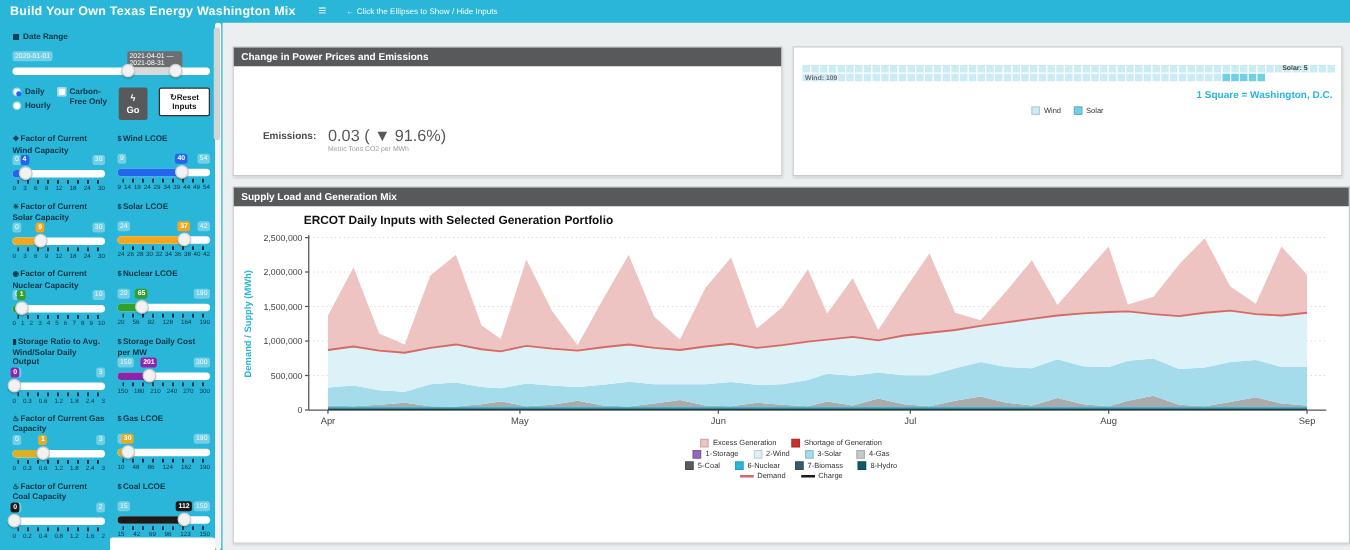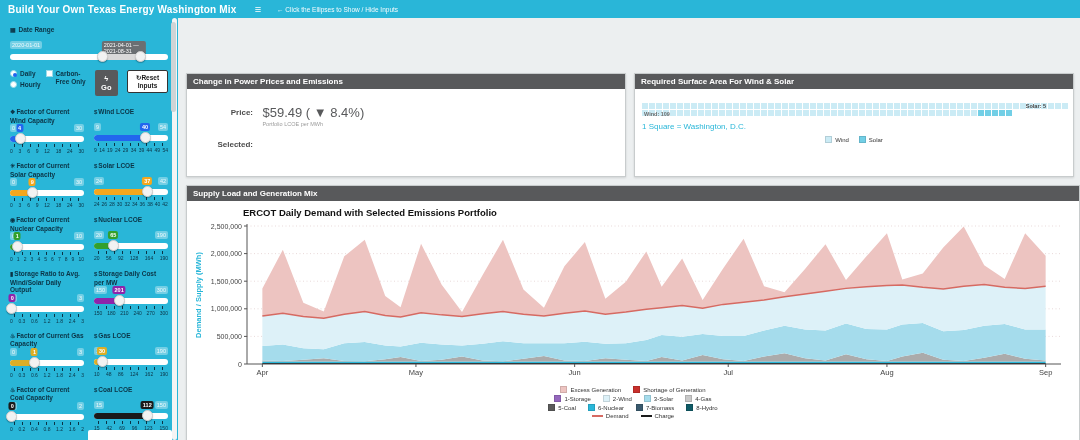--- a/index.html
+++ b/index.html
@@ -50,21 +50,21 @@
     padding:4px 6px; cursor:pointer; font-family:inherit; }
   .btn-reset { background:#fff; color:#1a1a1a; border:1px solid #333; border-radius:2px; font-size:6.5px;
     font-weight:bold; padding:3px 4px; cursor:pointer; margin-left:4px; font-family:inherit; }
   .cutbox { position:absolute; left:88px; bottom:-4px; width:84px; height:14px; background:#fff; border-radius:2px; }
 
   
   .main { position:absolute; left:178px; top:18px; width:902px; height:422px; background:#ECEFF0; padding:19px 6px 0 8px; }
   .panel { background:#fff; border:1px solid #c8cccd; box-shadow:0 1px 2px rgba(0,0,0,.12); }
   .phead { background:#58595B; color:#fff; font-size:8px; font-weight:bold; height:15px;
     display:flex; align-items:center; padding:0 6px; }
-  .row1 { display:flex; gap:8px;margin-top:36px; }
+  .row1 { display:flex; gap:8px; }
   .panel-price { width:446px; height:104px; }
   .panel-area  { width:440px; height:104px; }
   .panel-chart { margin-top:8px; width:894px; height:286px; }
 
   
   .price-body { position:relative; height:88px; }
   .metric { position:absolute; left:14px; }
   .metric .mlabel { display:inline-block; width:52px; text-align:right; font-size:8px; font-weight:bold; color:#4c4c4c; vertical-align:top; margin-top:3px;}
   .metric .mval  { display:inline-block; margin-left:5px; }
   .metric .big { font-size:13px; color:#58595B; }
@@ -73,21 +73,21 @@
   .db-dot { position:absolute; width:11px; height:11px; border-radius:50%; }
   .db-line { position:absolute; height:2px; background:#9a9a9a; }
   .db-new { position:absolute; font-size:8px; font-weight:bold; }
   .db-base { position:absolute; font-size:8px; font-weight:bold; color:#4c4c4c; }
 
   
   .area-body { position:relative; height:88px; padding:14px 7px 0 7px; }
   .sqgrid { display:flex; flex-wrap:wrap; gap:1px; width:426px; position:relative; }
   .sq { width:6px; height:6px; }
   .sq-label { position:absolute; font-size:5.5px; color:#6d6d6d; font-weight:bold; z-index:2; }
-  .area-caption { text-align:left; font-size:8px; font-weight:normal; color:#29B6D8; margin-top:6px; }
+  .area-caption { text-align:right; font-size:8px; font-weight:bold; color:#29B6D8; margin-top:6px; }
   .area-legend { display:flex; justify-content:center; gap:10px; margin-top:5px; }
   .area-legend .item { display:flex; align-items:center; gap:3px; font-size:6px; color:#333; }
   .swatch { width:7px; height:7px; border:1px solid rgba(0,0,0,.12); }
 
   
   .chart-body { padding:4px 4px 0 4px; }
   .chart-title { font-size:9.5px; font-weight:bold; color:#111; margin:2px 0 0 52px; }
   .chart-legend { display:flex; flex-direction:column; align-items:center; gap:2px; margin-top:2px; }
   .cl-row { display:flex; gap:12px; }
   .cl-item { display:flex; align-items:center; gap:3px; font-size:6px; color:#333; }
@@ -430,35 +430,31 @@
       <div class="sb-thumb"></div>
     </div>
 </div>
 
 <div class="main">
   <div class="row1">
 
     <div class="panel panel-price">
       <div class="phead">Change in Power Prices and Emissions</div>
       <div class="price-body">
-        <div class="metric" style="top:16px;">
-          <span class="mlabel">Price:</span>
+        <div class="metric" style="top:48px;">
+          <span class="mlabel">Emissions:</span>
           <span class="mval">
-            <div class="big">$59.49 ( ▼ 8.4%)</div>
-            <div class="sub">Portfolio LCOE per MWh</div>
+            <div class="big">0.03 ( ▼ 91.6%)</div>
+            <div class="sub">Metric Tons CO2 per MWh</div>
           </span>
         </div>
-        <div class="metric" style="top:48px;">
-          <span class="mlabel">Selected:</span>
-        </div>
       </div>
     </div>
 
     <div class="panel panel-area">
-      <div class="phead">Required Surface Area For Wind &amp; Solar</div>
       <div class="area-body">
         <div class="sqgrid" id="sqgrid">
           <div class="sq-label" style="left:2px; top:8px;">Wind: 109</div>
           <div class="sq-label" style="right:22px; top:0; color:#444;">Solar: 5</div>
         <div class="sq" style="background: rgb(203, 235, 245);"></div>
             <div class="sq" style="background: rgb(203, 235, 245);"></div>
             <div class="sq" style="background: rgb(203, 235, 245);"></div>
             <div class="sq" style="background: rgb(203, 235, 245);"></div>
             <div class="sq" style="background: rgb(203, 235, 245);"></div>
             <div class="sq" style="background: rgb(203, 235, 245);"></div>
@@ -582,21 +578,21 @@
               <span>Solar</span>
             </div>
           </div>
       </div>
     </div>
   </div>
 
   <div class="panel panel-chart">
     <div class="phead">Supply Load and Generation Mix</div>
     <div class="chart-body">
-      <div class="chart-title">ERCOT Daily Demand with Selected Emissions Portfolio</div>
+      <div class="chart-title">ERCOT Daily Inputs with Selected Generation Portfolio</div>
       <svg id="chart" width="884" height="162" viewBox="0 0 884 162">
           <line x1="56" x2="870" y1="118.4" y2="118.4" stroke="#dfcaca" stroke-width="0.7" stroke-dasharray="1,2.5"></line>
           <line x1="56" x2="870" y1="90.8" y2="90.8" stroke="#dfcaca" stroke-width="0.7" stroke-dasharray="1,2.5"></line>
           <line x1="56" x2="870" y1="63.2" y2="63.2" stroke="#dfcaca" stroke-width="0.7" stroke-dasharray="1,2.5"></line>
           <line x1="56" x2="870" y1="35.599999999999994" y2="35.599999999999994" stroke="#dfcaca" stroke-width="0.7" stroke-dasharray="1,2.5"></line>
           <line x1="56" x2="870" y1="8" y2="8" stroke="#dfcaca" stroke-width="0.7" stroke-dasharray="1,2.5"></line>
           <path d="M71.35849056603773,143.516L91.83647798742138,143.516L112.31446540880503,143.516L132.79245283018867,143.516L153.27044025157232,143.516L173.74842767295598,143.516L194.22641509433961,143.516L209.58490566037736,143.516L230.06289308176102,143.516L250.54088050314465,143.516L271.0188679245283,143.516L291.49685534591197,143.516L311.9748427672956,143.516L332.45283018867923,143.516L352.9308176100629,143.516L373.40880503144655,143.516L393.8867924528302,143.516L414.36477987421387,143.516L434.84276729559747,143.516L455.3207547169811,143.516L470.6792452830189,143.516L491.15723270440253,143.516L511.63522012578613,143.516L532.1132075471698,143.516L552.5911949685535,143.516L573.069182389937,143.516L593.5471698113207,143.516L614.0251572327044,143.516L634.503144654088,143.516L654.9811320754717,143.516L675.4591194968554,143.516L695.937106918239,143.516L711.2955974842768,143.516L731.7735849056604,143.516L752.2515723270441,143.516L772.7295597484277,143.516L793.2075471698114,143.516L813.6855345911949,143.516L834.1635220125786,143.516L854.6415094339623,143.516L854.6415094339623,146L834.1635220125786,146L813.6855345911949,146L793.2075471698114,146L772.7295597484277,146L752.2515723270441,146L731.7735849056604,146L711.2955974842768,146L695.937106918239,146L675.4591194968554,146L654.9811320754717,146L634.503144654088,146L614.0251572327044,146L593.5471698113207,146L573.069182389937,146L552.5911949685535,146L532.1132075471698,146L511.63522012578613,146L491.15723270440253,146L470.6792452830189,146L455.3207547169811,146L434.84276729559747,146L414.36477987421387,146L393.8867924528302,146L373.40880503144655,146L352.9308176100629,146L332.45283018867923,146L311.9748427672956,146L291.49685534591197,146L271.0188679245283,146L250.54088050314465,146L230.06289308176102,146L209.58490566037736,146L194.22641509433961,146L173.74842767295598,146L153.27044025157232,146L132.79245283018867,146L112.31446540880503,146L91.83647798742138,146L71.35849056603773,146Z" fill="#2AB7D9" stroke="none"></path>
           <path d="M71.35849056603773,142.412L91.83647798742138,142.964L112.31446540880503,141.86L132.79245283018867,140.204L153.27044025157232,142.964L173.74842767295598,143.24L194.22641509433961,141.308L209.58490566037736,139.1L230.06289308176102,142.964L250.54088050314465,141.86L271.0188679245283,138.548L291.49685534591197,142.412L311.9748427672956,143.24L332.45283018867923,140.756L352.9308176100629,137.996L373.40880503144655,142.412L393.8867924528302,142.964L414.36477987421387,140.204L434.84276729559747,141.86L455.3207547169811,142.964L470.6792452830189,139.1L491.15723270440253,142.412L511.63522012578613,136.892L532.1132075471698,141.308L552.5911949685535,142.964L573.069182389937,138.548L593.5471698113207,135.236L614.0251572327044,140.204L634.503144654088,142.412L654.9811320754717,136.34L675.4591194968554,141.308L695.937106918239,142.964L711.2955974842768,138.548L731.7735849056604,134.684L752.2515723270441,141.86L772.7295597484277,142.964L793.2075471698114,139.652L813.6855345911949,135.788L834.1635220125786,140.756L854.6415094339623,142.412L854.6415094339623,143.516L834.1635220125786,143.516L813.6855345911949,143.516L793.2075471698114,143.516L772.7295597484277,143.516L752.2515723270441,143.516L731.7735849056604,143.516L711.2955974842768,143.516L695.937106918239,143.516L675.4591194968554,143.516L654.9811320754717,143.516L634.503144654088,143.516L614.0251572327044,143.516L593.5471698113207,143.516L573.069182389937,143.516L552.5911949685535,143.516L532.1132075471698,143.516L511.63522012578613,143.516L491.15723270440253,143.516L470.6792452830189,143.516L455.3207547169811,143.516L434.84276729559747,143.516L414.36477987421387,143.516L393.8867924528302,143.516L373.40880503144655,143.516L352.9308176100629,143.516L332.45283018867923,143.516L311.9748427672956,143.516L291.49685534591197,143.516L271.0188679245283,143.516L250.54088050314465,143.516L230.06289308176102,143.516L209.58490566037736,143.516L194.22641509433961,143.516L173.74842767295598,143.516L153.27044025157232,143.516L132.79245283018867,143.516L112.31446540880503,143.516L91.83647798742138,143.516L71.35849056603773,143.516Z" fill="#ABABAB" stroke="none"></path>
           <path d="M71.35849056603773,128.06L91.83647798742138,126.404L112.31446540880503,130.268L132.79245283018867,131.372L153.27044025157232,125.3L173.74842767295598,123.92L194.22641509433961,127.508L209.58490566037736,128.612L230.06289308176102,124.748L250.54088050314465,126.404L271.0188679245283,127.508L291.49685534591197,125.852L311.9748427672956,123.368L332.45283018867923,125.3L352.9308176100629,125.3L373.40880503144655,125.3L393.8867924528302,123.644L414.36477987421387,125.852L434.84276729559747,125.3L455.3207547169811,121.988L470.6792452830189,117.02L491.15723270440253,118.676L511.63522012578613,115.916L532.1132075471698,118.124L552.5911949685535,118.124L573.069182389937,112.604L593.5471698113207,107.636L614.0251572327044,111.5L634.503144654088,112.604L654.9811320754717,105.428L675.4591194968554,110.94800000000001L695.937106918239,111.5L711.2955974842768,106.53200000000001L731.7735849056604,104.876L752.2515723270441,113.156L772.7295597484277,112.05199999999999L793.2075471698114,107.636L813.6855345911949,105.98L834.1635220125786,111.5L854.6415094339623,111.5L854.6415094339623,142.412L834.1635220125786,140.756L813.6855345911949,135.788L793.2075471698114,139.652L772.7295597484277,142.964L752.2515723270441,141.86L731.7735849056604,134.684L711.2955974842768,138.548L695.937106918239,142.964L675.4591194968554,141.308L654.9811320754717,136.34L634.503144654088,142.412L614.0251572327044,140.204L593.5471698113207,135.236L573.069182389937,138.548L552.5911949685535,142.964L532.1132075471698,141.308L511.63522012578613,136.892L491.15723270440253,142.412L470.6792452830189,139.1L455.3207547169811,142.964L434.84276729559747,141.86L414.36477987421387,140.204L393.8867924528302,142.964L373.40880503144655,142.412L352.9308176100629,137.996L332.45283018867923,140.756L311.9748427672956,143.24L291.49685534591197,142.412L271.0188679245283,138.548L250.54088050314465,141.86L230.06289308176102,142.964L209.58490566037736,139.1L194.22641509433961,141.308L173.74842767295598,143.24L153.27044025157232,142.964L132.79245283018867,140.204L112.31446540880503,141.86L91.83647798742138,142.964L71.35849056603773,142.412Z" fill="#A5DCEC" stroke="none"></path>
           <path d="M71.35849056603773,97.976L91.83647798742138,95.21600000000001L112.31446540880503,98.528L132.79245283018867,100.184L153.27044025157232,96.32L173.74842767295598,93.56L194.22641509433961,97.424L209.58490566037736,99.08L230.06289308176102,94.664L250.54088050314465,96.872L271.0188679245283,98.528L291.49685534591197,95.768L311.9748427672956,93.56L332.45283018867923,96.32L352.9308176100629,97.976L373.40880503144655,95.21600000000001L393.8867924528302,93.008L414.36477987421387,96.32L434.84276729559747,94.112L455.3207547169811,91.352L470.6792452830189,89.696L491.15723270440253,87.488L511.63522012578613,90.24799999999999L532.1132075471698,86.384L552.5911949685535,84.176L573.069182389937,81.968L593.5471698113207,78.656L614.0251572327044,75.896L634.503144654088,73.136L654.9811320754717,70.37599999999999L675.4591194968554,68.72L695.937106918239,67.61600000000001L711.2955974842768,67.06400000000001L731.7735849056604,69.27199999999999L752.2515723270441,70.928L772.7295597484277,68.168L793.2075471698114,66.512L813.6855345911949,69.27199999999999L834.1635220125786,70.37599999999999L854.6415094339623,68.168L854.6415094339623,111.5L834.1635220125786,111.5L813.6855345911949,105.98L793.2075471698114,107.636L772.7295597484277,112.05199999999999L752.2515723270441,113.156L731.7735849056604,104.876L711.2955974842768,106.53200000000001L695.937106918239,111.5L675.4591194968554,110.94800000000001L654.9811320754717,105.428L634.503144654088,112.604L614.0251572327044,111.5L593.5471698113207,107.636L573.069182389937,112.604L552.5911949685535,118.124L532.1132075471698,118.124L511.63522012578613,115.916L491.15723270440253,118.676L470.6792452830189,117.02L455.3207547169811,121.988L434.84276729559747,125.3L414.36477987421387,125.852L393.8867924528302,123.644L373.40880503144655,125.3L352.9308176100629,125.3L332.45283018867923,125.3L311.9748427672956,123.368L291.49685534591197,125.852L271.0188679245283,127.508L250.54088050314465,126.404L230.06289308176102,124.748L209.58490566037736,128.612L194.22641509433961,127.508L173.74842767295598,123.92L153.27044025157232,125.3L132.79245283018867,131.372L112.31446540880503,130.268L91.83647798742138,126.404L71.35849056603773,128.06Z" fill="#DDF1F8" stroke="none"></path>

